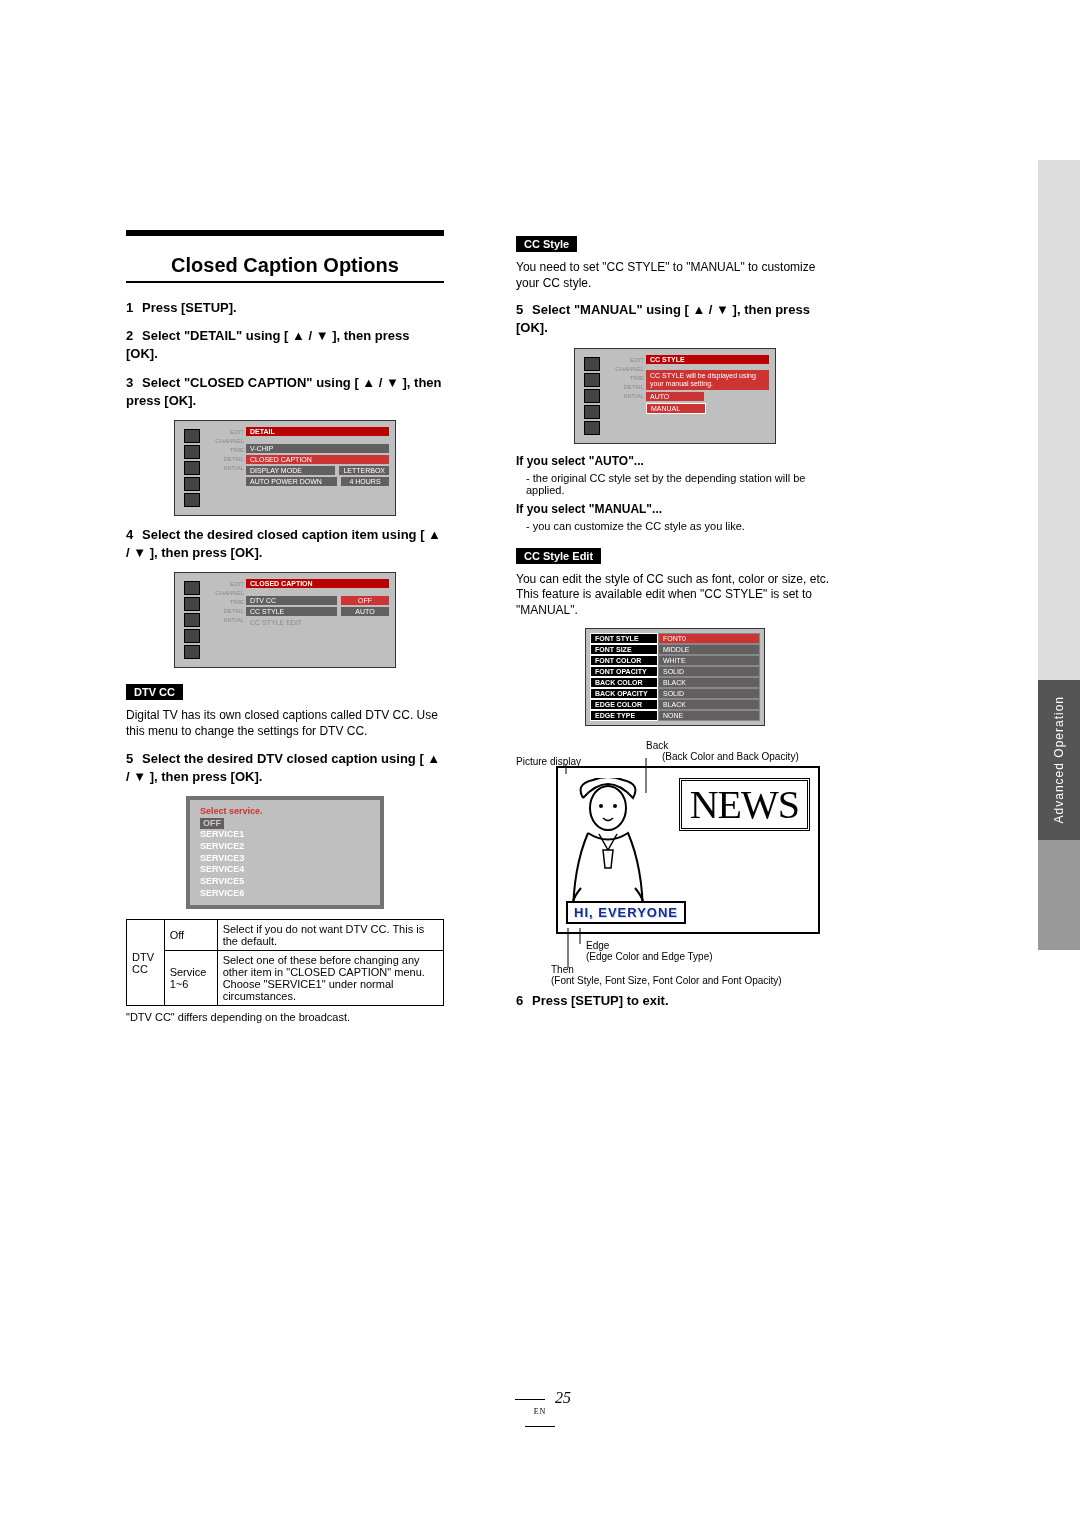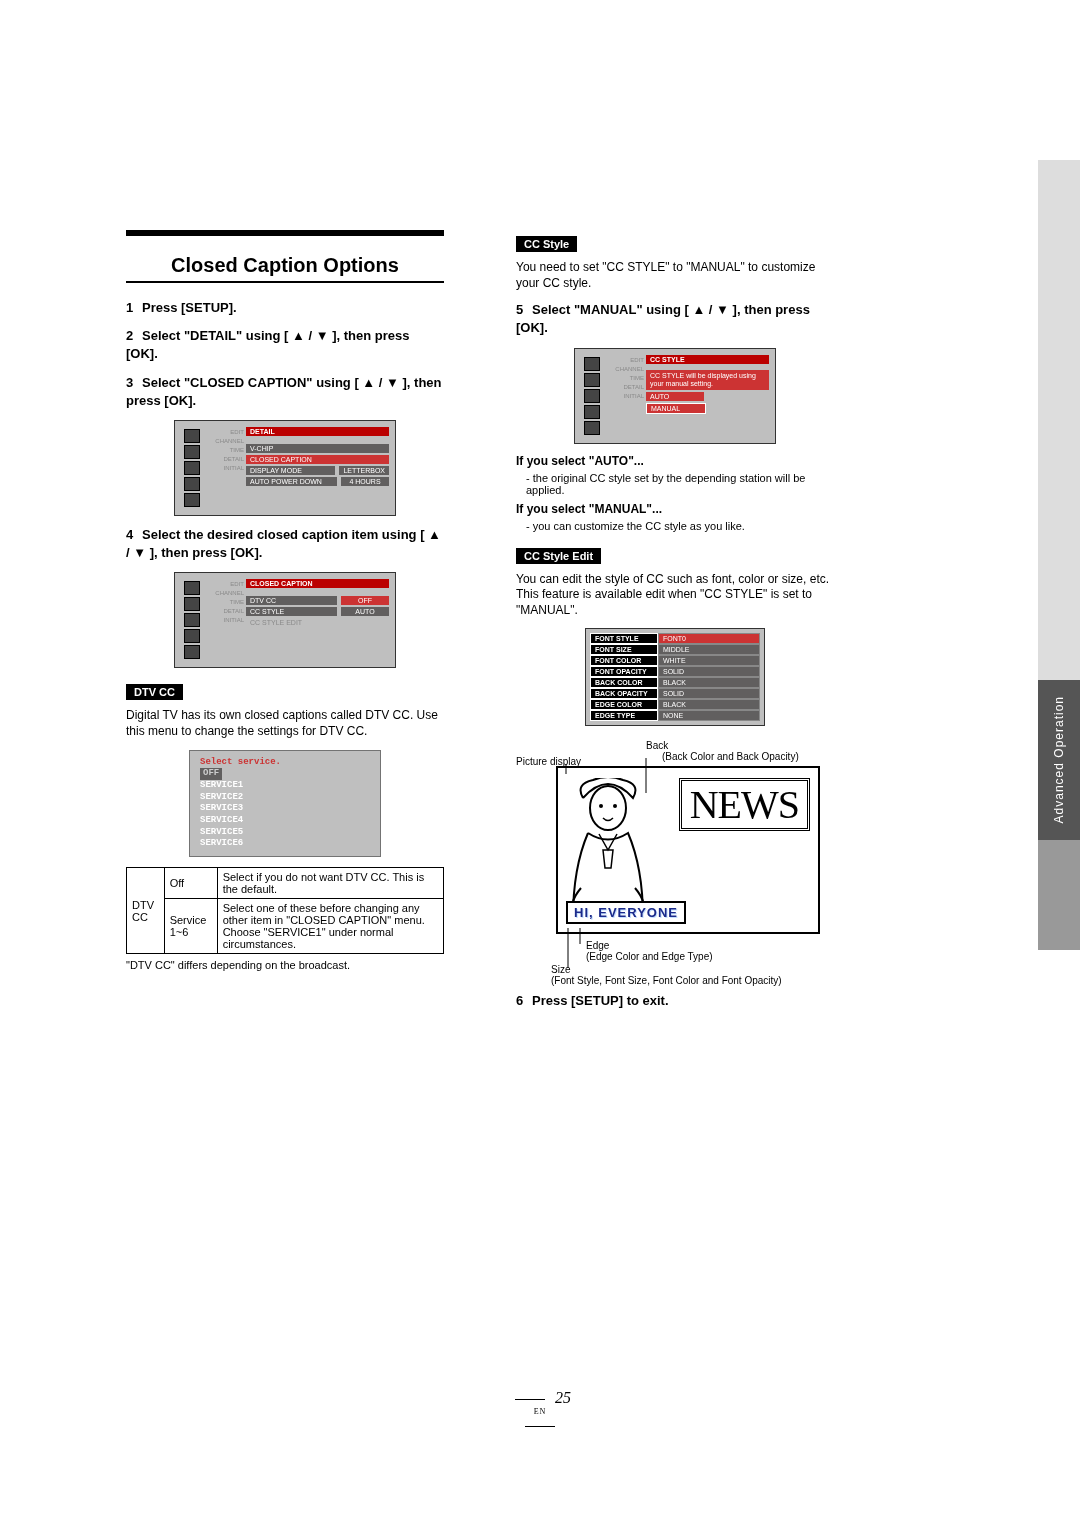--- a/index.html
+++ b/index.html
@@ -149,24 +149,23 @@
     margin: 10px auto;
     padding: 4px;
     font-size: 8px;
   }
   .osd2-row { display:flex; font-size:7px; }
   .osd2-row .k { background:#000; color:#fff; padding:1px 4px; width:58px; font-weight:bold; border:1px solid #fff; }
   .osd2-row .v { background:#615f5f; color:#fff; padding:1px 4px; flex:1; border:1px solid #888; }
   .service-box {
     width: 170px;
     background: #bfbfbf;
-    border: 1px solid #737373;
+    border: 4px solid #737373;
     margin: 10px auto;
     padding: 6px 10px;
-    font-family: Liberation Mono, monospace;
   }
   .service-box .hdr { color:#c33; font-size:9px; font-weight:bold; }
   .service-box div { font-size:9px; color:#fff; font-weight:bold; line-height:1.3; }
   .service-box .off { background:#615f5f; color:#ccc; font-weight:bold; padding:0 3px; display:inline-block; }
   table.desc {
     width: 100%;
     border-collapse: collapse;
     font-size: 11px;
     margin-top: 6px;
   }
@@ -311,20 +310,21 @@
             </div>
           <div class="osd-row">
               <span class="osd-row-dim">CC STYLE EDIT</span>
             </div>
         </div>
       </div>
 
       <span class="label-black">DTV CC</span>
       <p>Digital TV has its own closed captions called DTV CC. Use this menu to change the settings for DTV CC.</p>
 
+      <div class="step"><span class="step-num">5</span><span class="step-body">Select the desired DTV closed caption using [ ▲ / ▼ ], then press [OK].</span></div>
 
       <div class="service-box">
         <div class="hdr">Select service.</div>
         <div><span class="off">OFF</span></div>
         <div>SERVICE1</div>
         <div>SERVICE2</div>
         <div>SERVICE3</div>
         <div>SERVICE4</div>
         <div>SERVICE5</div>
         <div>SERVICE6</div>
@@ -454,21 +454,21 @@
         <svg style="left:128px; top:22px" width="10" height="35">
             <line x1="2" y1="0" x2="2" y2="35" stroke="#000"></line>
           </svg>
 
         <span class="illus-label" style="left:70px; top:204px">Edge</span>
         <span class="illus-label" style="left:70px; top:215px">(Edge Color and Edge Type)</span>
         <svg style="left:62px; top:192px" width="10" height="16">
             <line x1="2" y1="0" x2="2" y2="16" stroke="#000"></line>
           </svg>
 
-        <span class="illus-label" style="left:35px; top:228px">Size</span>
+        <span class="illus-label" style="left:35px; top:228px">Then</span>
         <span class="illus-label" style="left:35px; top:239px">(Font Style, Font Size, Font Color and Font Opacity)</span>
         <svg style="left:50px; top:192px" width="10" height="40">
             <line x1="2" y1="0" x2="2" y2="40" stroke="#000"></line>
           </svg>
       </div>
 
       <div class="step" style="margin-top:6px"><span class="step-num">6</span><span class="step-body">Press [SETUP] to exit.</span></div>
     </div>
   </div>
 

